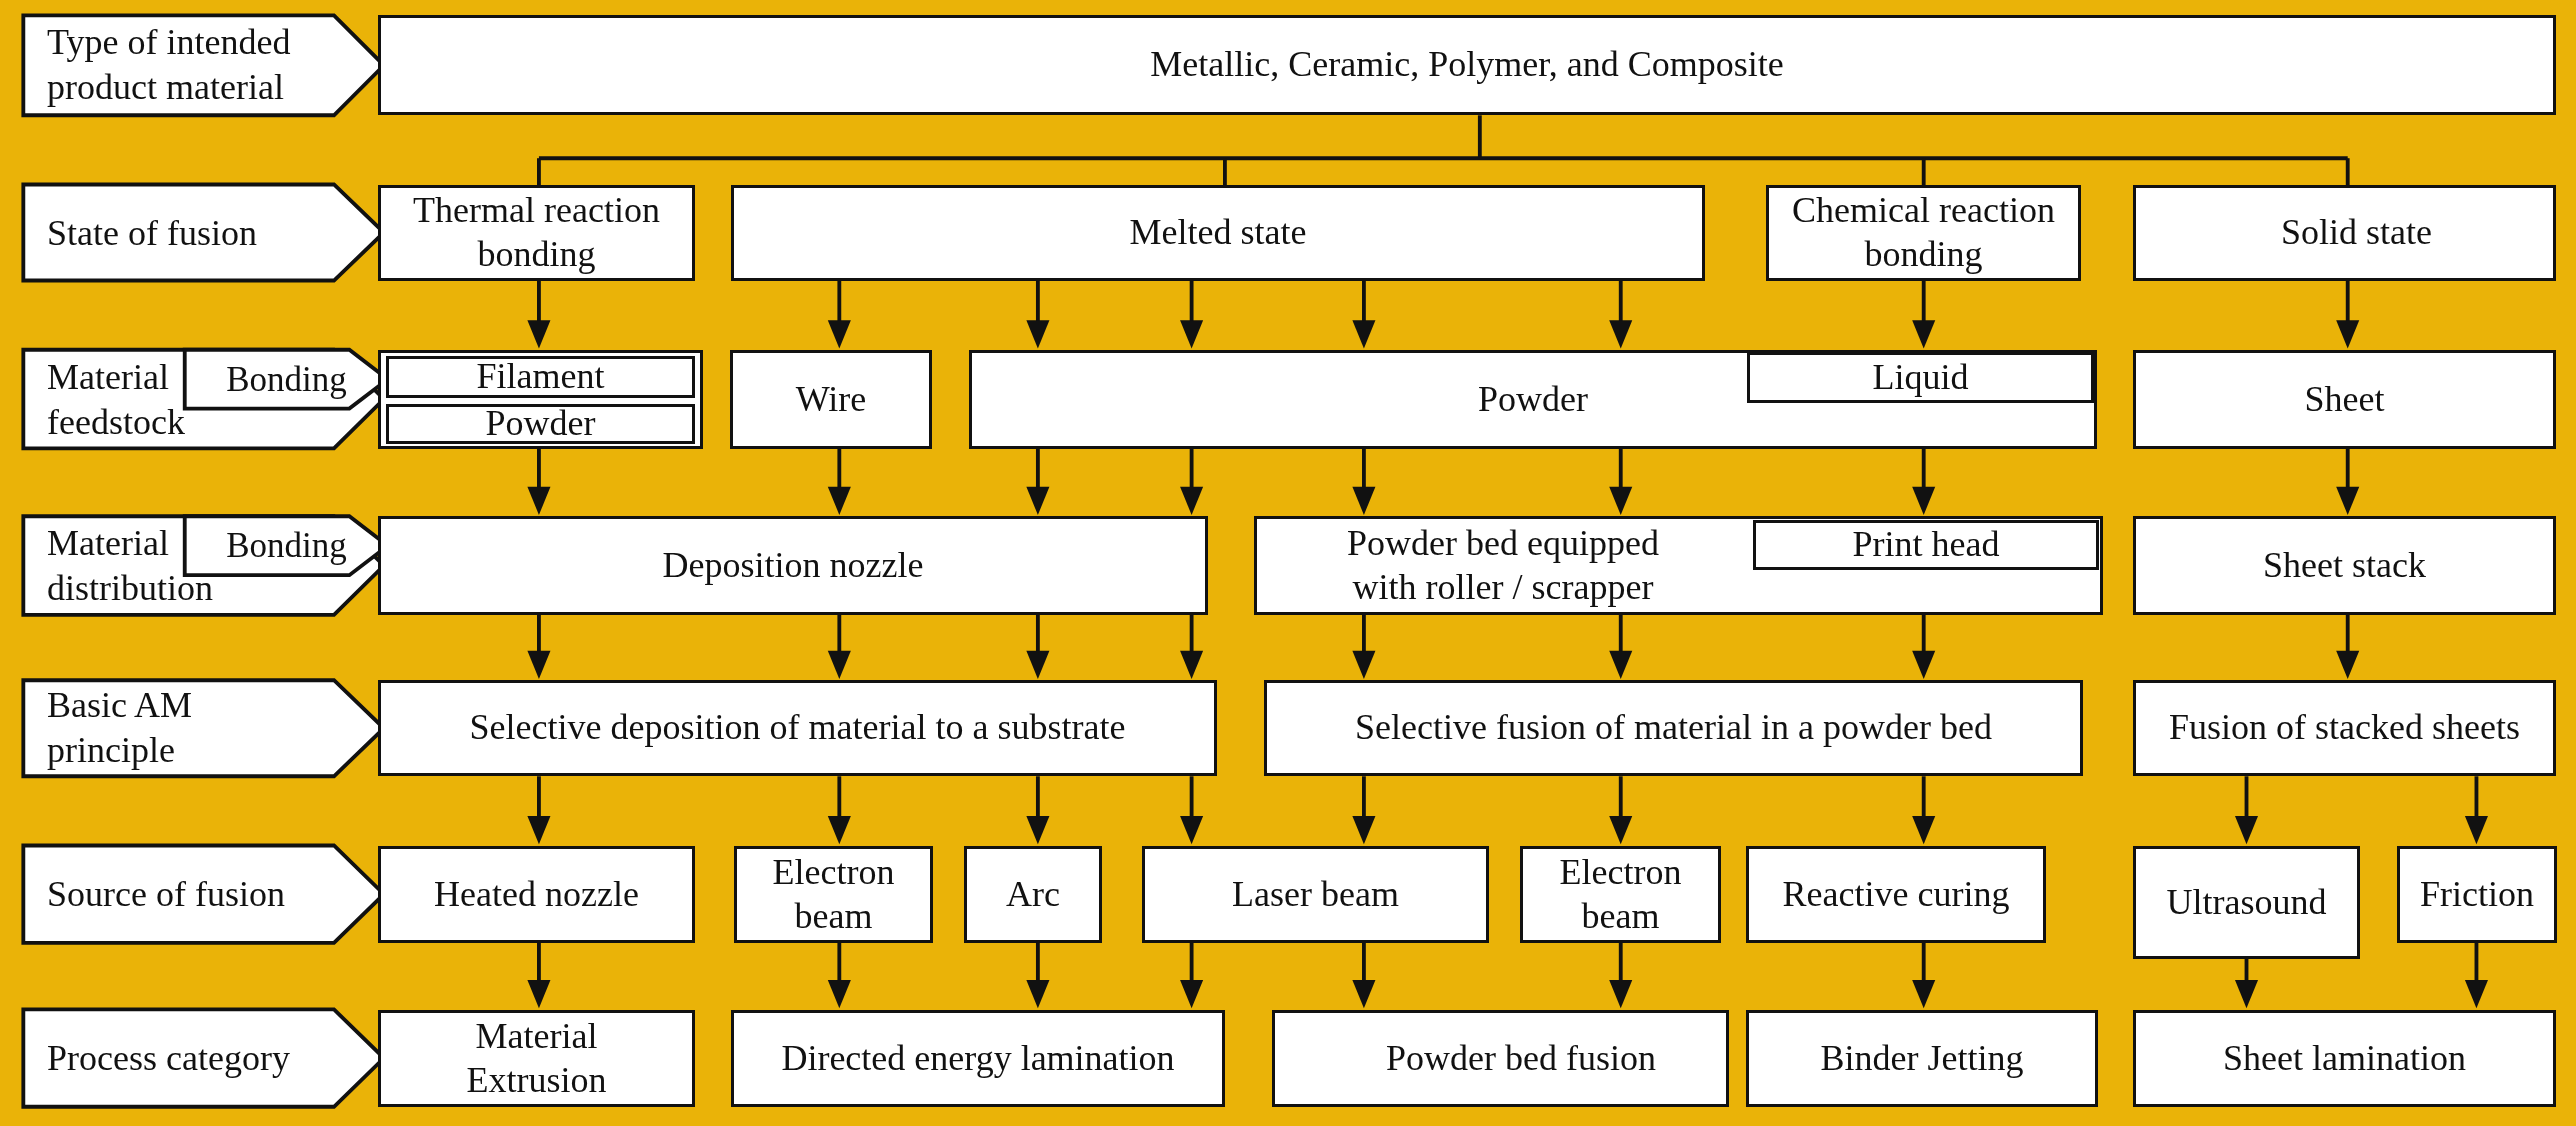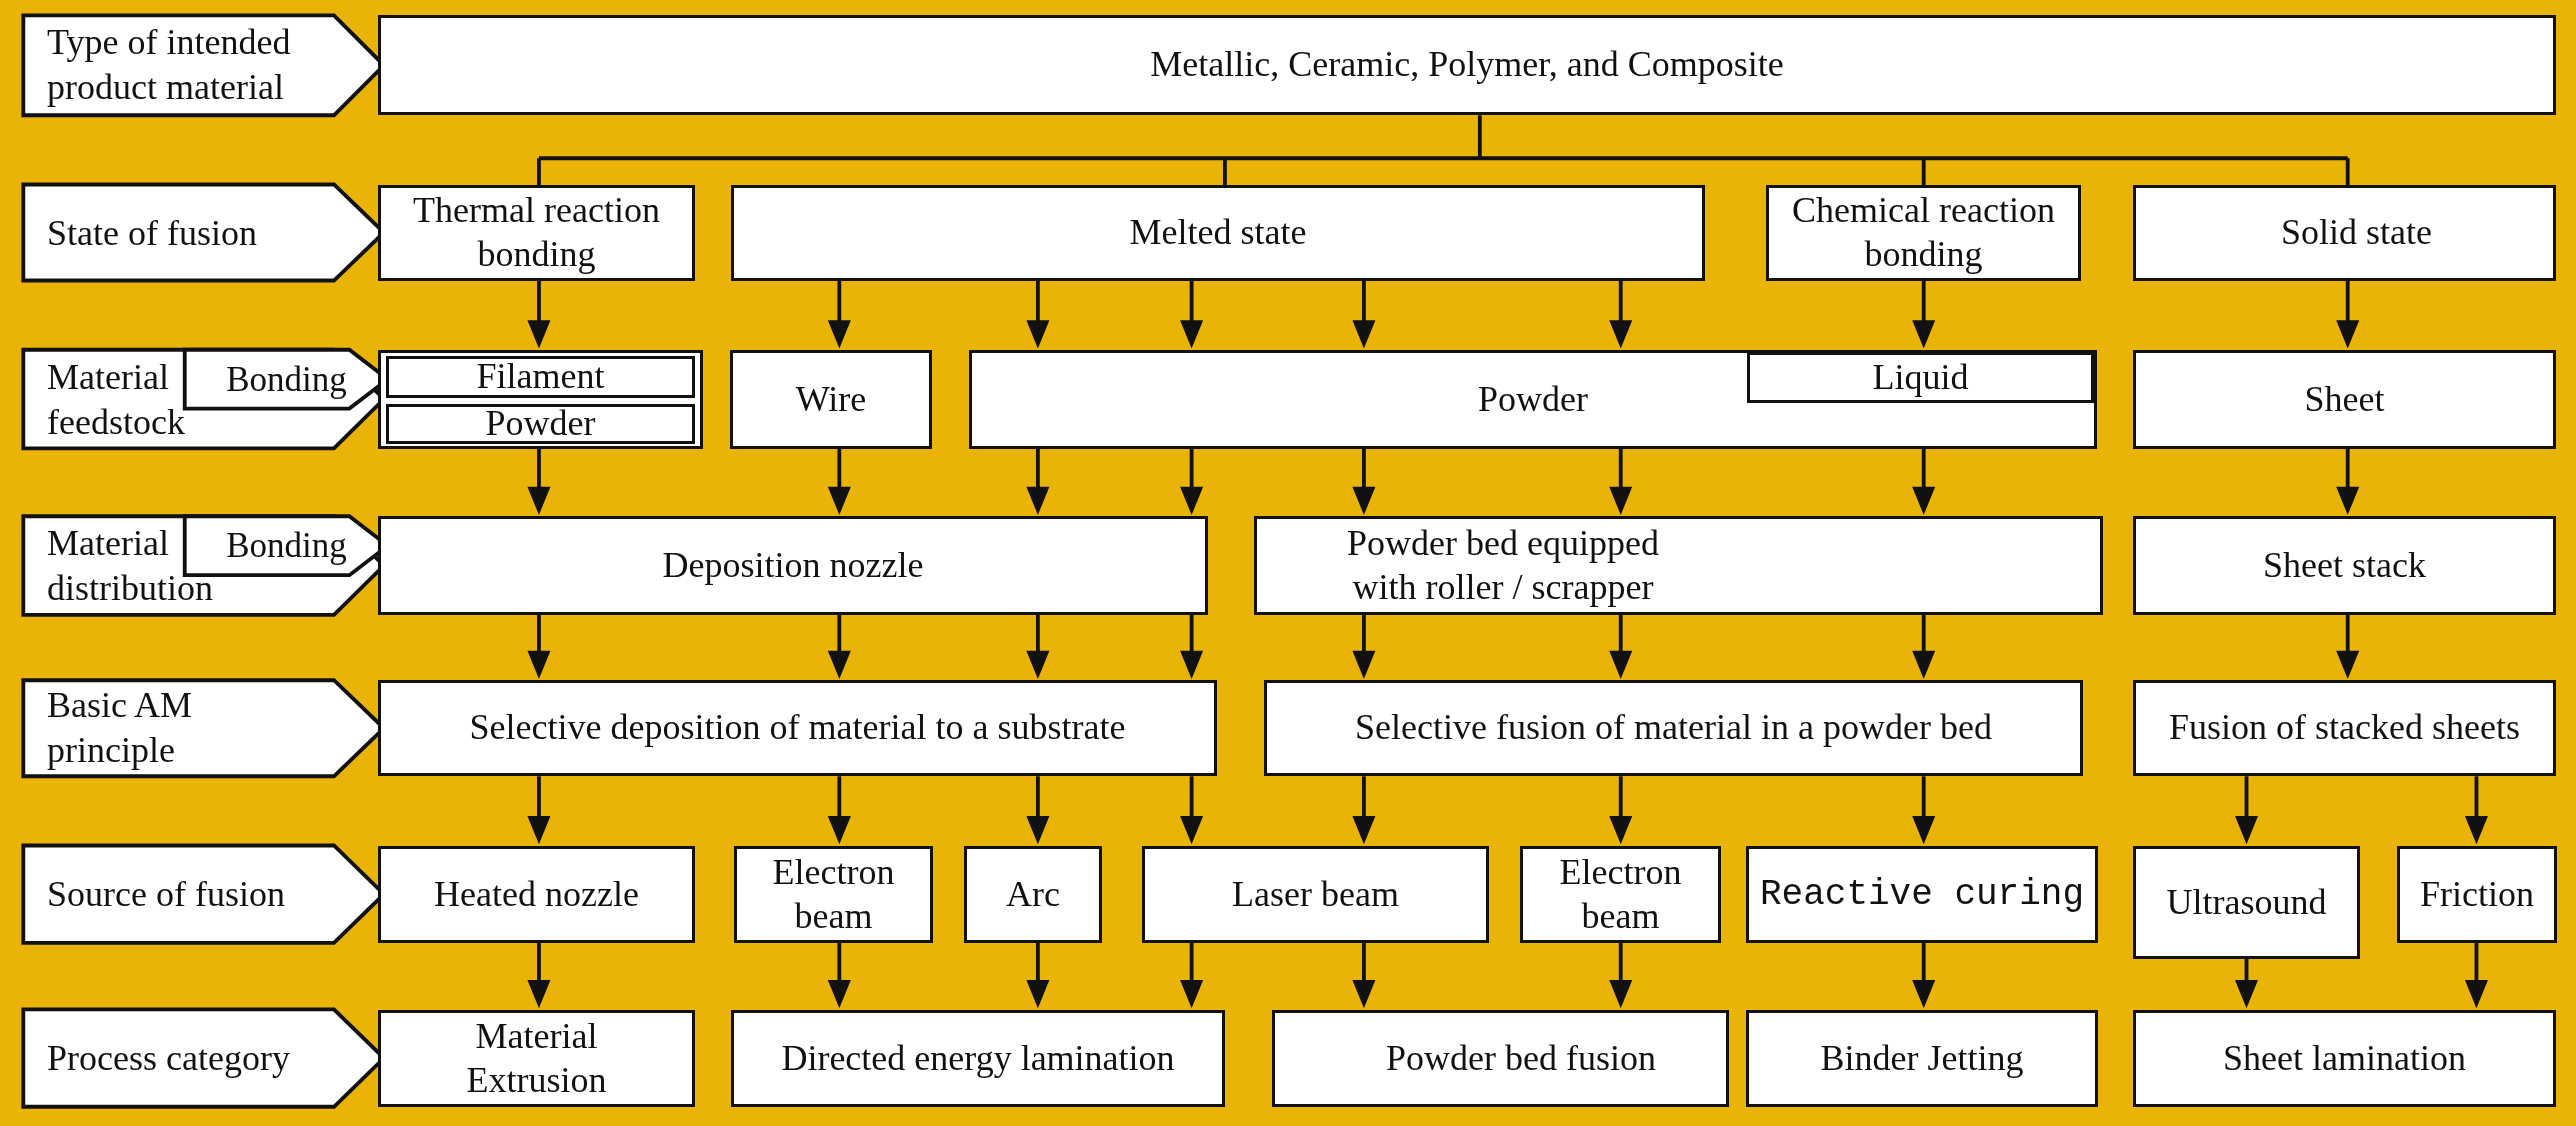--- a/index.html
+++ b/index.html
@@ -179,34 +179,35 @@
   <div class="box inner" style="left:386px;top:356px;width:309px;height:42px;">Filament</div>
   <div class="box inner" style="left:386px;top:404px;width:309px;height:40px;">Powder</div>
   <div class="box" style="left:730px;top:350px;width:202px;height:99px;">Wire</div>
   <div class="box" style="left:969px;top:350px;width:1128px;height:99px;">Powder</div>
   <div class="box inner" style="left:1747px;top:352px;width:347px;height:51px;">Liquid</div>
   <div class="box" style="left:2133px;top:350px;width:423px;height:99px;">Sheet</div>
 
   <div class="box" style="left:378px;top:516px;width:830px;height:99px;">Deposition nozzle</div>
   <div class="box" style="left:1254px;top:516px;width:849px;height:99px;padding-right:351px;">Powder bed equipped
 with roller / scrapper</div>
+  <div class="box inner" style="left:1753px;top:520px;width:346px;height:50px;">Print head</div>
   <div class="box" style="left:2133px;top:516px;width:423px;height:99px;">Sheet stack</div>
 
   <div class="box" style="left:378px;top:680px;width:839px;height:96px;">Selective deposition of material to a substrate</div>
   <div class="box" style="left:1264px;top:680px;width:819px;height:96px;">Selective fusion of material in a powder bed</div>
   <div class="box" style="left:2133px;top:680px;width:423px;height:96px;">Fusion of stacked sheets</div>
 
   <div class="box" style="left:378px;top:846px;width:317px;height:97px;">Heated nozzle</div>
   <div class="box" style="left:734px;top:846px;width:199px;height:97px;">Electron
 beam</div>
   <div class="box" style="left:964px;top:846px;width:138px;height:97px;">Arc</div>
   <div class="box" style="left:1142px;top:846px;width:347px;height:97px;">Laser beam</div>
   <div class="box" style="left:1520px;top:846px;width:201px;height:97px;">Electron
 beam</div>
-  <div class="box" style="left:1746px;top:846px;width:352px;height:97px;font-family:Liberation Mono, monospace;">Reactive curing</div>
+  <div class="box" style="left:1746px;top:846px;width:300px;height:97px;">Reactive curing</div>
   <div class="box" style="left:2133px;top:846px;width:227px;height:113px;">Ultrasound</div>
   <div class="box" style="left:2397px;top:846px;width:160px;height:97px;">Friction</div>
 
   <div class="box" style="left:378px;top:1010px;width:317px;height:97px;">Material
 Extrusion</div>
   <div class="box" style="left:731px;top:1010px;width:494px;height:97px;">Directed energy lamination</div>
   <div class="box" style="left:1272px;top:1010px;width:457px;height:97px;padding-left:41px;">Powder bed fusion</div>
   <div class="box" style="left:1746px;top:1010px;width:352px;height:97px;">Binder Jetting</div>
   <div class="box" style="left:2133px;top:1010px;width:423px;height:97px;">Sheet lamination</div>
 </div>

